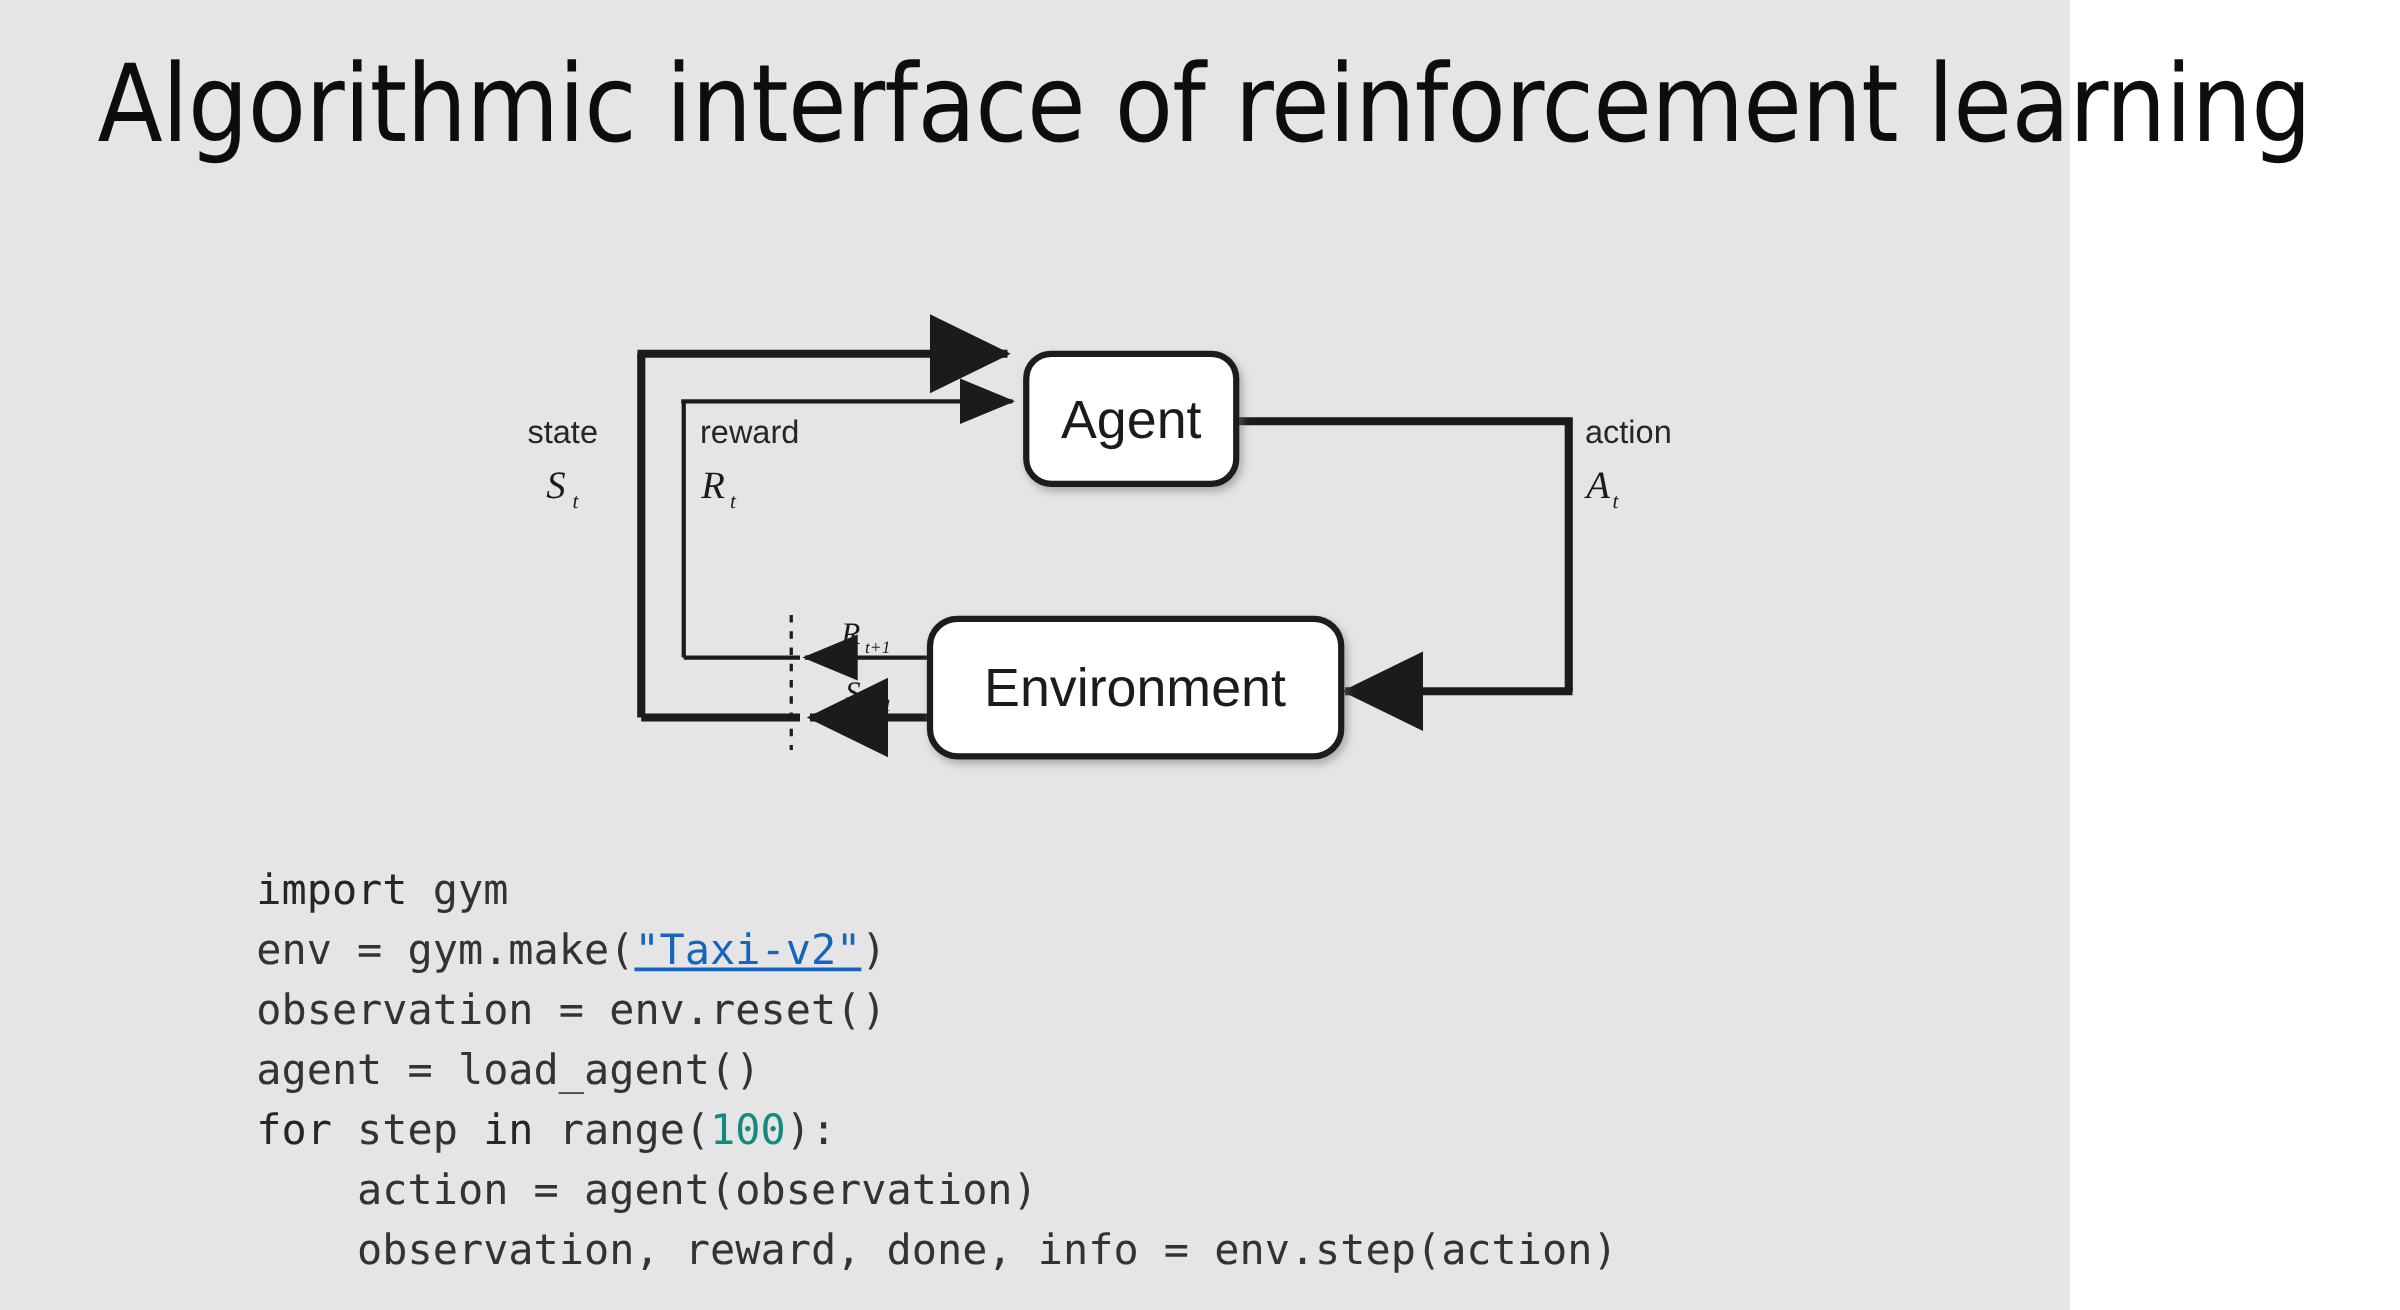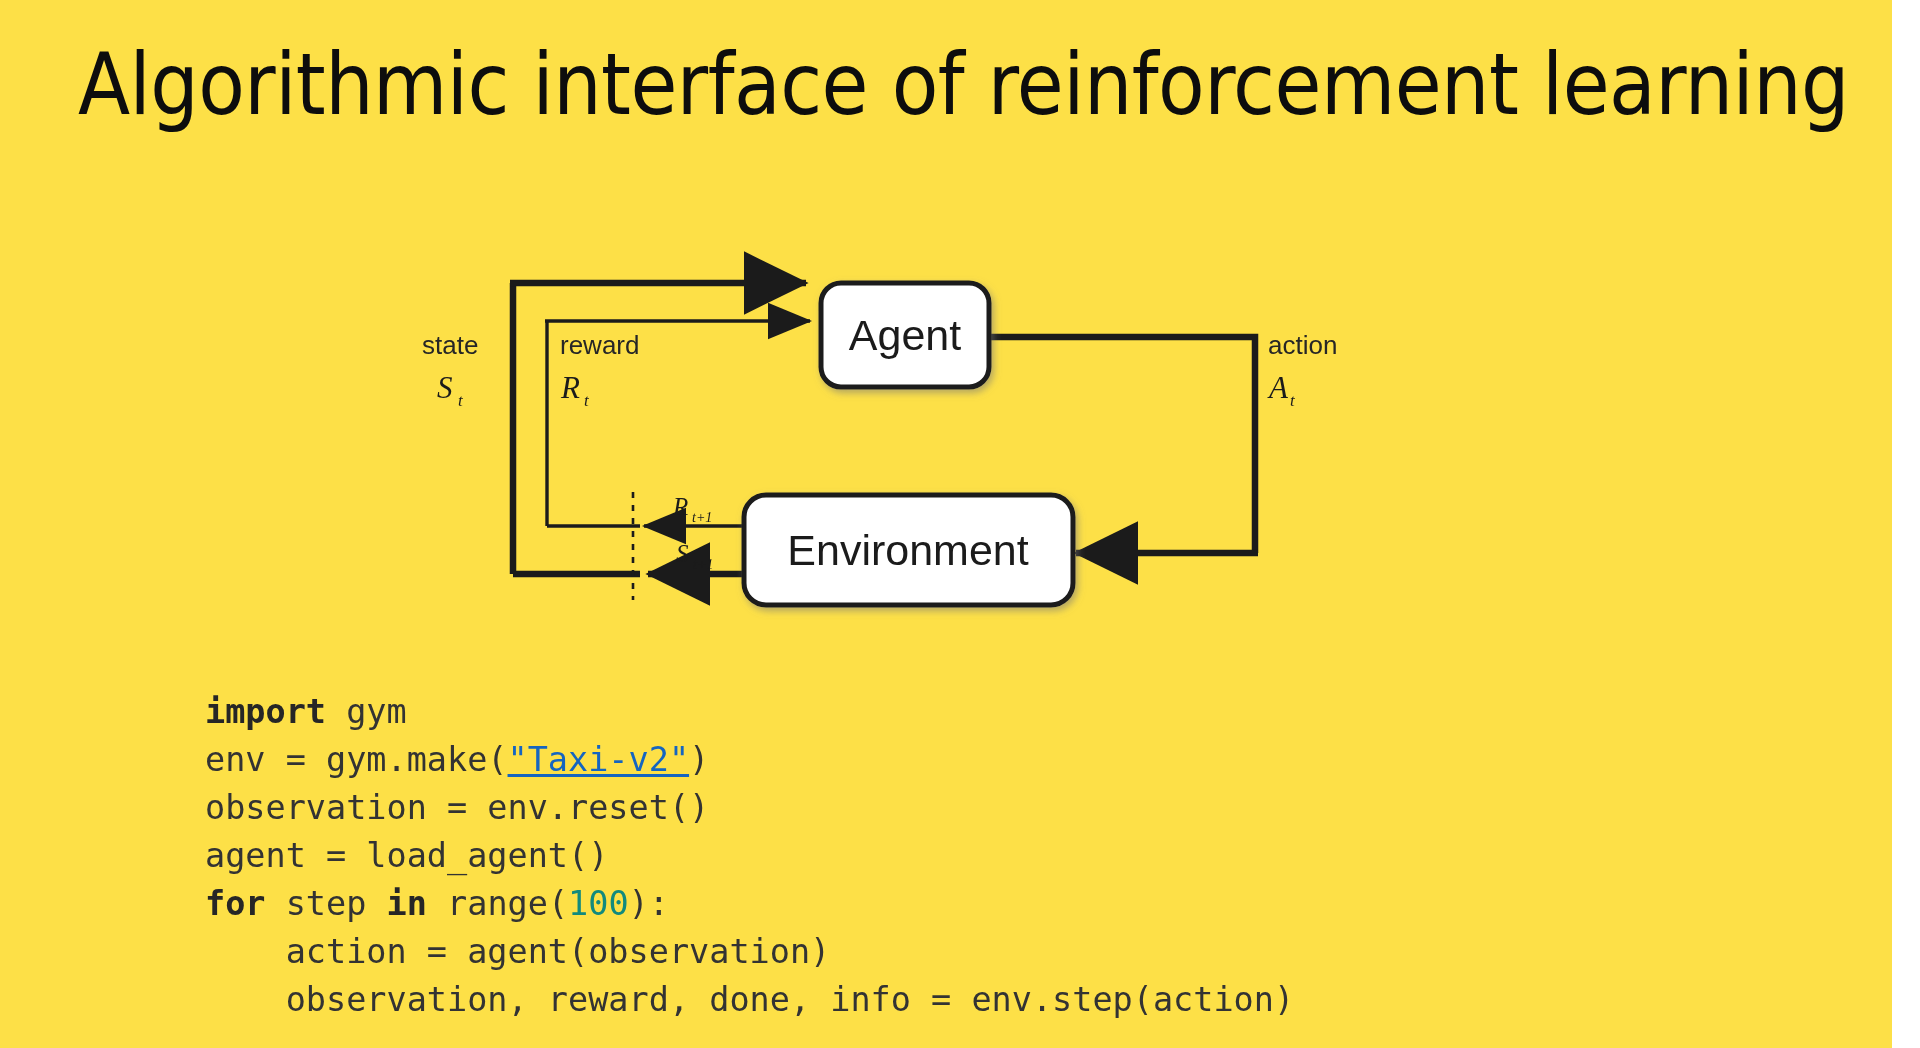--- a/index.html
+++ b/index.html
@@ -10,23 +10,23 @@
   }
   body {
     width: 1920px;
     height: 1048px;
     overflow: hidden;
     font-family: "Liberation Sans", sans-serif;
     color: #1a1a1a;
   }
   #slide {
     position: relative;
-    width: 1892px;
+    width: 1656px;
     height: 1048px;
-    background: #fde047;
+    background: #e5e5e5;
   }
 
   
   #slide-title {
     position: absolute;
     left: 78px;
     top: 38px;
     width: 1790px;
     font-family: "DejaVu Sans Condensed", "Liberation Sans Narrow", "Liberation Sans", sans-serif;
     font-size: 86px;
@@ -95,21 +95,21 @@
     line-height: 48px;
     color: #333333;
     white-space: pre;
     letter-spacing: 0px;
   }
   #code-block .ln {
     display: block;
     height: 48px;
   }
   .kw {
-    font-weight: bold;
+    font-weight: normal;
     color: #262626;
   }
   .lnk {
     color: #1565c0;
     text-decoration: underline;
     text-decoration-color: #1565c0;
     text-underline-offset: 3px;
   }
   .num {
     color: #128a7d;

